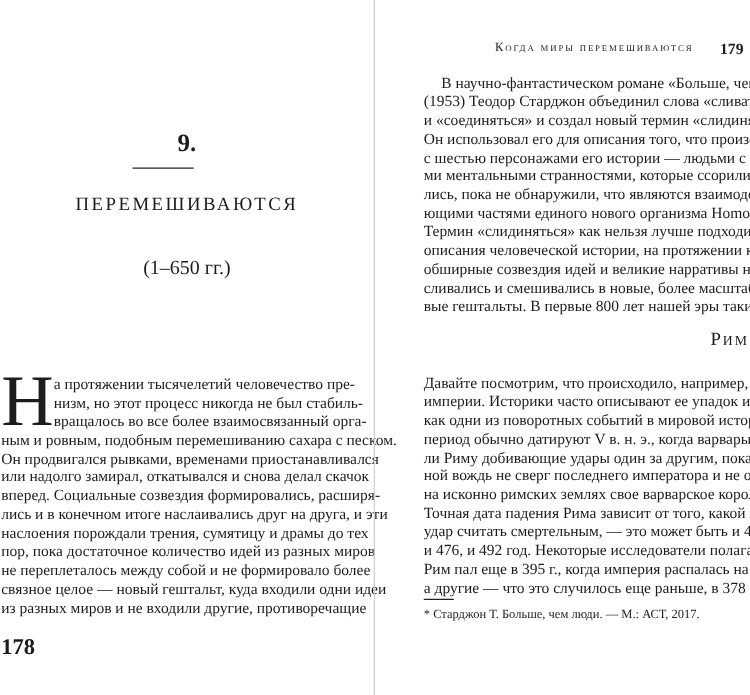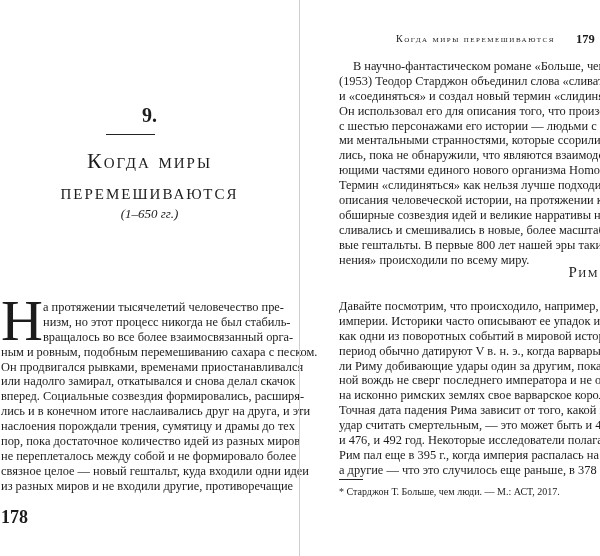--- a/index.html
+++ b/index.html
@@ -10,21 +10,21 @@
   .page-left { left: 0; width: 299px; }
   .page-right { left: 300px; width: 300px; }
   .gutter { position: absolute; left: 299px; top: 0; width: 1px; height: 556px; background: #cfcfcf; }
 
   .chapter-num { position: absolute; left: 0; width: 299px; top: 104px; text-align: center;
                  font-size: 20px; font-weight: bold; }
   .chapter-rule { position: absolute; left: 106px; top: 134px; width: 49px; height: 1px; background: #222; }
   .chapter-title { position: absolute; left: 0; width: 299px; top: 145px; text-align: center;
                    font-size: 22px; letter-spacing: 2px; line-height: 31px; font-variant: small-caps; }
   .chapter-dates { position: absolute; left: 0; width: 299px; top: 206px; text-align: center;
-                   font-size: 13px; font-style: italic; }
+                   font-size: 16px; }
 
   .body-text { position: absolute; font-size: 12.4px; line-height: 14.9px; text-align: justify; }
   .body-text .line { display: block; white-space: nowrap; text-align: justify; text-align-last: justify; height: 14.9px; }
   .body-text .line.last { text-align-last: left; }
   .left-body { left: 1px; top: 300px; width: 260px; }
   .dropcap-wrap { position: relative; }
   .dropcap { position: absolute; left: 0; top: -4px; font-size: 58px; line-height: 50px; }
   .indent-lines .line { padding-left: 42px; }
 
   .folio-left { position: absolute; left: 1px; top: 507px; font-size: 18px; font-weight: bold; }
@@ -43,21 +43,20 @@
 </style>
 </head>
 <body>
 
 <div class="spread">
 
   <div class="page page-left">
     <div class="chapter-num">9.</div>
     <div class="chapter-rule"></div>
     <div class="chapter-title">
-      <div>Когда миры</div>
       <div>перемешиваются</div>
     </div>
     <div class="chapter-dates">(1–650 гг.)</div>
 
     <div class="body-text left-body">
       <div class="dropcap-wrap">
         <span class="dropcap">Н</span>
         <div class="indent-lines">
           <span class="line">а протяжении тысячелетий человечество пре-</span>
           <span class="line">низм, но этот процесс никогда не был стабиль-</span>
@@ -93,21 +92,20 @@
     <span class="line">Он использовал его для описания того, что произошло</span>
     <span class="line">с шестью персонажами его истории — людьми с различны-</span>
     <span class="line">ми ментальными странностями, которые ссорились и руга-</span>
     <span class="line">лись, пока не обнаружили, что являются взаимодополня-</span>
     <span class="line">ющими частями единого нового организма Homo Gestalt.</span>
     <span class="line">Термин «слидиняться» как нельзя лучше подходит и для</span>
     <span class="line">описания человеческой истории, на протяжении которой</span>
     <span class="line">обширные созвездия идей и великие нарративы непрерывно</span>
     <span class="line">сливались и смешивались в новые, более масштабные миро-</span>
     <span class="line">вые гештальты. В первые 800 лет нашей эры такие «слиди-</span>
-    <span class="line last">нения» происходили по всему миру.</span>
   </div>
 
   <div class="section-title">Рим</div>
 
   <div class="body-text right-body-2">
     <span class="line">Давайте посмотрим, что происходило, например, в Римской</span>
     <span class="line">империи. Историки часто описывают ее упадок и крушение</span>
     <span class="line">как одни из поворотных событий в мировой истории. Этот</span>
     <span class="line">период обычно датируют V в. н. э., когда варвары наноси-</span>
     <span class="line">ли Риму добивающие удары один за другим, пока очеред-</span>

